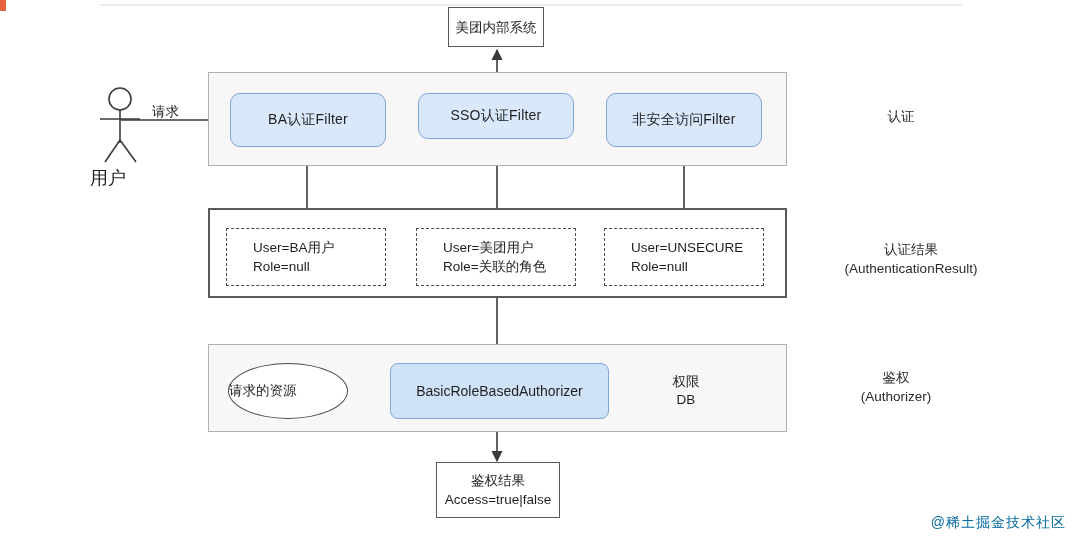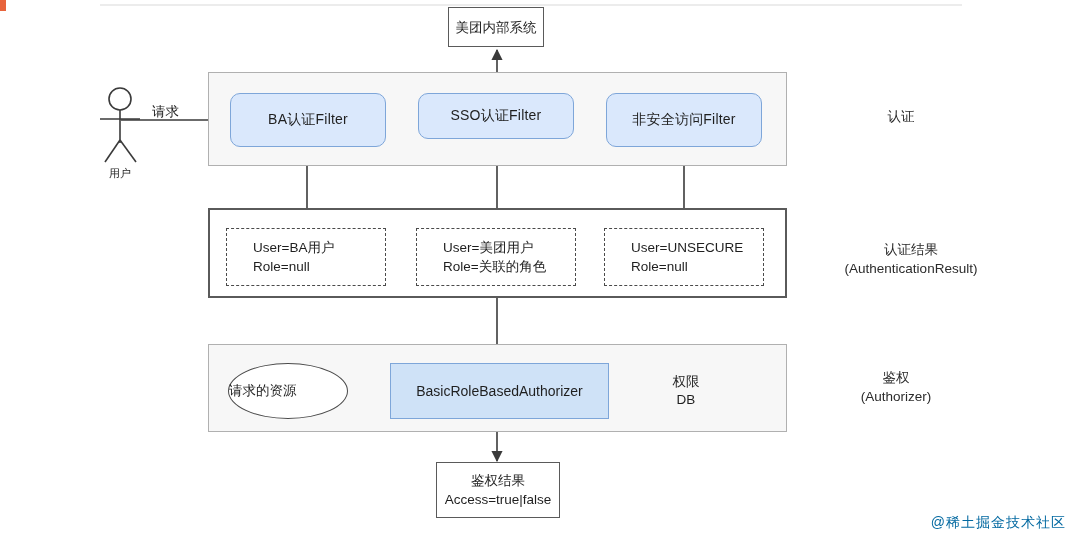--- a/index.html
+++ b/index.html
@@ -49,21 +49,21 @@
     justify-content: center;
     font-size: 14px;
     color: #1f1f1f;
     letter-spacing: .2px;
   }
 
   .authorizer-box {
     position: absolute;
     background: #cfe2f7;
     border: 1px solid #7ea6d9;
-    border-radius: 0;
+    border-radius: 8px;
     box-sizing: border-box;
     display: flex;
     align-items: center;
     justify-content: center;
     font-size: 14px;
     color: #1f1f1f;
   }
 
   .dashed-box {
     position: absolute;
@@ -102,23 +102,22 @@
   }
 
   .edge-label {
     position: absolute;
     font-size: 13.5px;
     color: #1f1f1f;
   }
 
   .actor-label {
     position: absolute;
-    font-size: 11px;
-    color: #1f1f1f;
-    text-align: center;
+    font-size: 18px;
+    color: #1f1f1f;
     width: 60px;
   }
 
   .ellipse-shape {
     position: absolute;
     background: #ffffff;
     border: 1px solid #4a4a4a;
     border-radius: 50%;
     box-sizing: border-box;
     display: flex;

